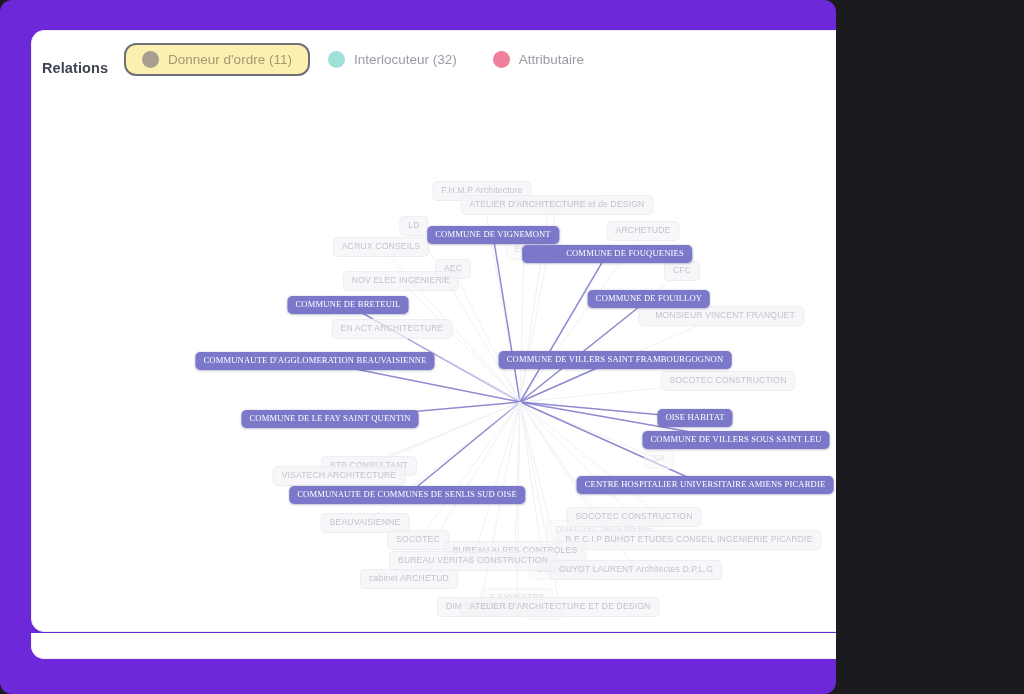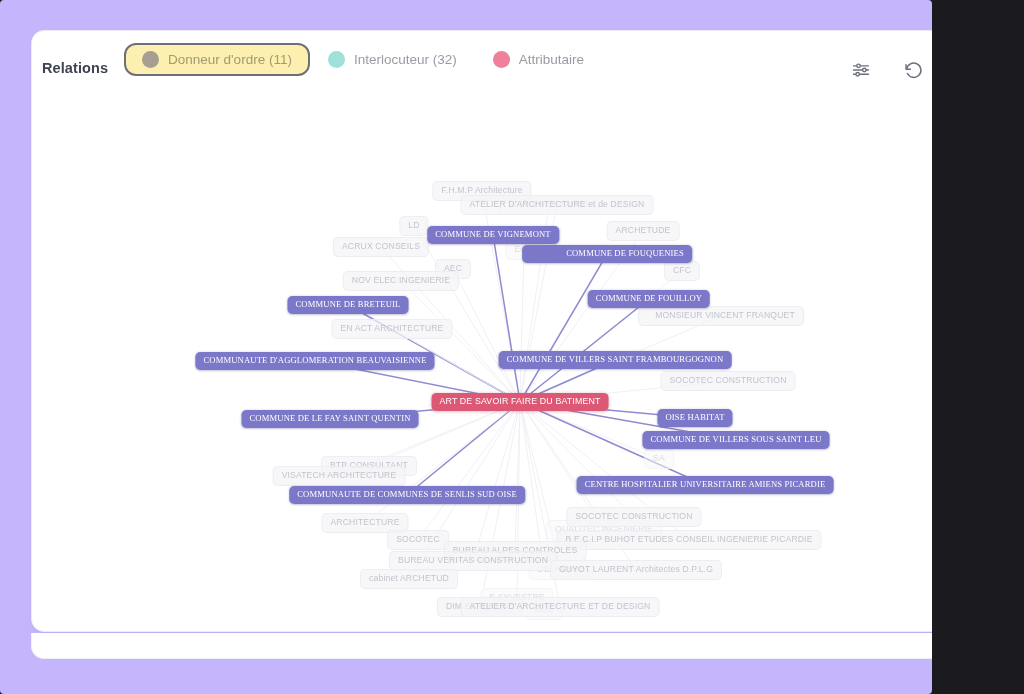--- a/index.html
+++ b/index.html
@@ -21,24 +21,24 @@
   .backdrop {
     position: absolute;
     inset: 0;
     background: #1b1b1f;
   }
 
   
   .app-card {
     position: absolute;
     left: 0; top: 0;
-    width: 932px;
+    width: 836px;
     height: 694px;
-    background: #c4b5fd;
-    border-radius: 4px;
+    background: #6d28d9;
+    border-radius: 12px;
     overflow: hidden;
   }
 
   
   .panel {
     position: absolute;
     left: 31px;
     top: 30px;
     width: 962px;
     height: 602px;
@@ -312,41 +312,40 @@
           <div class="node n-faded" style="left: 349px; top: 134px;">ACRUX CONSEILS</div>
           <div class="node n-faded" style="left: 650px; top: 158px;">CFC</div>
           <div class="node n-faded" style="left: 421px; top: 156px;">AEC</div>
           <div class="node n-faded" style="left: 369px; top: 168px;">NOV ELEC INGENIERIE</div>
           <div class="node n-faded" style="left: 689px; top: 203px; padding-left: 16px;">MONSIEUR VINCENT FRANQUET</div>
           <div class="node n-faded" style="left: 360px; top: 216px;">EN ACT ARCHITECTURE</div>
           <div class="node n-faded" style="left: 696px; top: 268px;">SOCOTEC CONSTRUCTION</div>
           <div class="node n-faded" style="left: 337px; top: 353px;">BTP CONSULTANT</div>
           <div class="node n-faded" style="left: 307px; top: 363px;">VISATECH ARCHITECTURE</div>
           <div class="node n-faded" style="left: 602px; top: 404px;">SOCOTEC CONSTRUCTION</div>
-          <div class="node n-faded" style="left: 333px; top: 410px;">ARCHITECTURE</div>
+          <div class="node n-faded" style="left: 333px; top: 410px;">BEAUVAISIENNE</div>
           <div class="node n-faded" style="left: 657px; top: 427px;">B.E.C.I.P BUHOT ETUDES CONSEIL INGENIERIE PICARDIE</div>
           <div class="node n-faded" style="left: 386px; top: 427px;">SOCOTEC</div>
           <div class="node n-faded" style="left: 483px; top: 438px;">BUREAU ALPES CONTROLES</div>
           <div class="node n-faded" style="left: 441px; top: 448px;">BUREAU VERITAS CONSTRUCTION</div>
           <div class="node n-faded" style="left: 604px; top: 457px;">GUYOT LAURENT Architectes D.P.L.G</div>
           <div class="node n-faded" style="left: 377px; top: 466px;">cabinet  ARCHETUD</div>
           <div class="node n-faded" style="left: 448px; top: 494px;">DIM EXPERTISE</div>
           <div class="node n-faded" style="left: 528px; top: 494px;">ATELIER D'ARCHITECTURE ET DE DESIGN</div>
           <div class="node n-purple" style="left: 461px; top: 122px;">COMMUNE DE VIGNEMONT</div>
           <div class="node n-purple" style="left: 575px; top: 141px; padding-left: 44px;">COMMUNE DE FOUQUENIES</div>
           <div class="node n-purple" style="left: 316px; top: 192px;">COMMUNE DE BRETEUIL</div>
           <div class="node n-purple" style="left: 617px; top: 186px;">COMMUNE DE FOUILLOY</div>
           <div class="node n-purple" style="left: 283px; top: 248px;">COMMUNAUTE D'AGGLOMERATION BEAUVAISIENNE</div>
           <div class="node n-purple" style="left: 583px; top: 247px;">COMMUNE DE VILLERS SAINT FRAMBOURGOGNON</div>
           <div class="node n-purple" style="left: 298px; top: 306px;">COMMUNE DE LE FAY SAINT QUENTIN</div>
           <div class="node n-purple" style="left: 663px; top: 305px;">OISE HABITAT</div>
           <div class="node n-purple" style="left: 704px; top: 327px;">COMMUNE DE VILLERS SOUS SAINT LEU</div>
           <div class="node n-purple" style="left: 673px; top: 372px;">CENTRE HOSPITALIER UNIVERSITAIRE AMIENS PICARDIE</div>
           <div class="node n-purple" style="left: 375px; top: 382px;">COMMUNAUTE DE COMMUNES DE SENLIS SUD OISE</div>
-          <div class="node n-red" style="left: 488px; top: 289px;">ART DE SAVOIR FAIRE DU BATIMENT</div>
         </div>
     </div>
 
   </div>
 
   <div class="panel-strip"></div>
 
 </div>
 
 </body></html>

